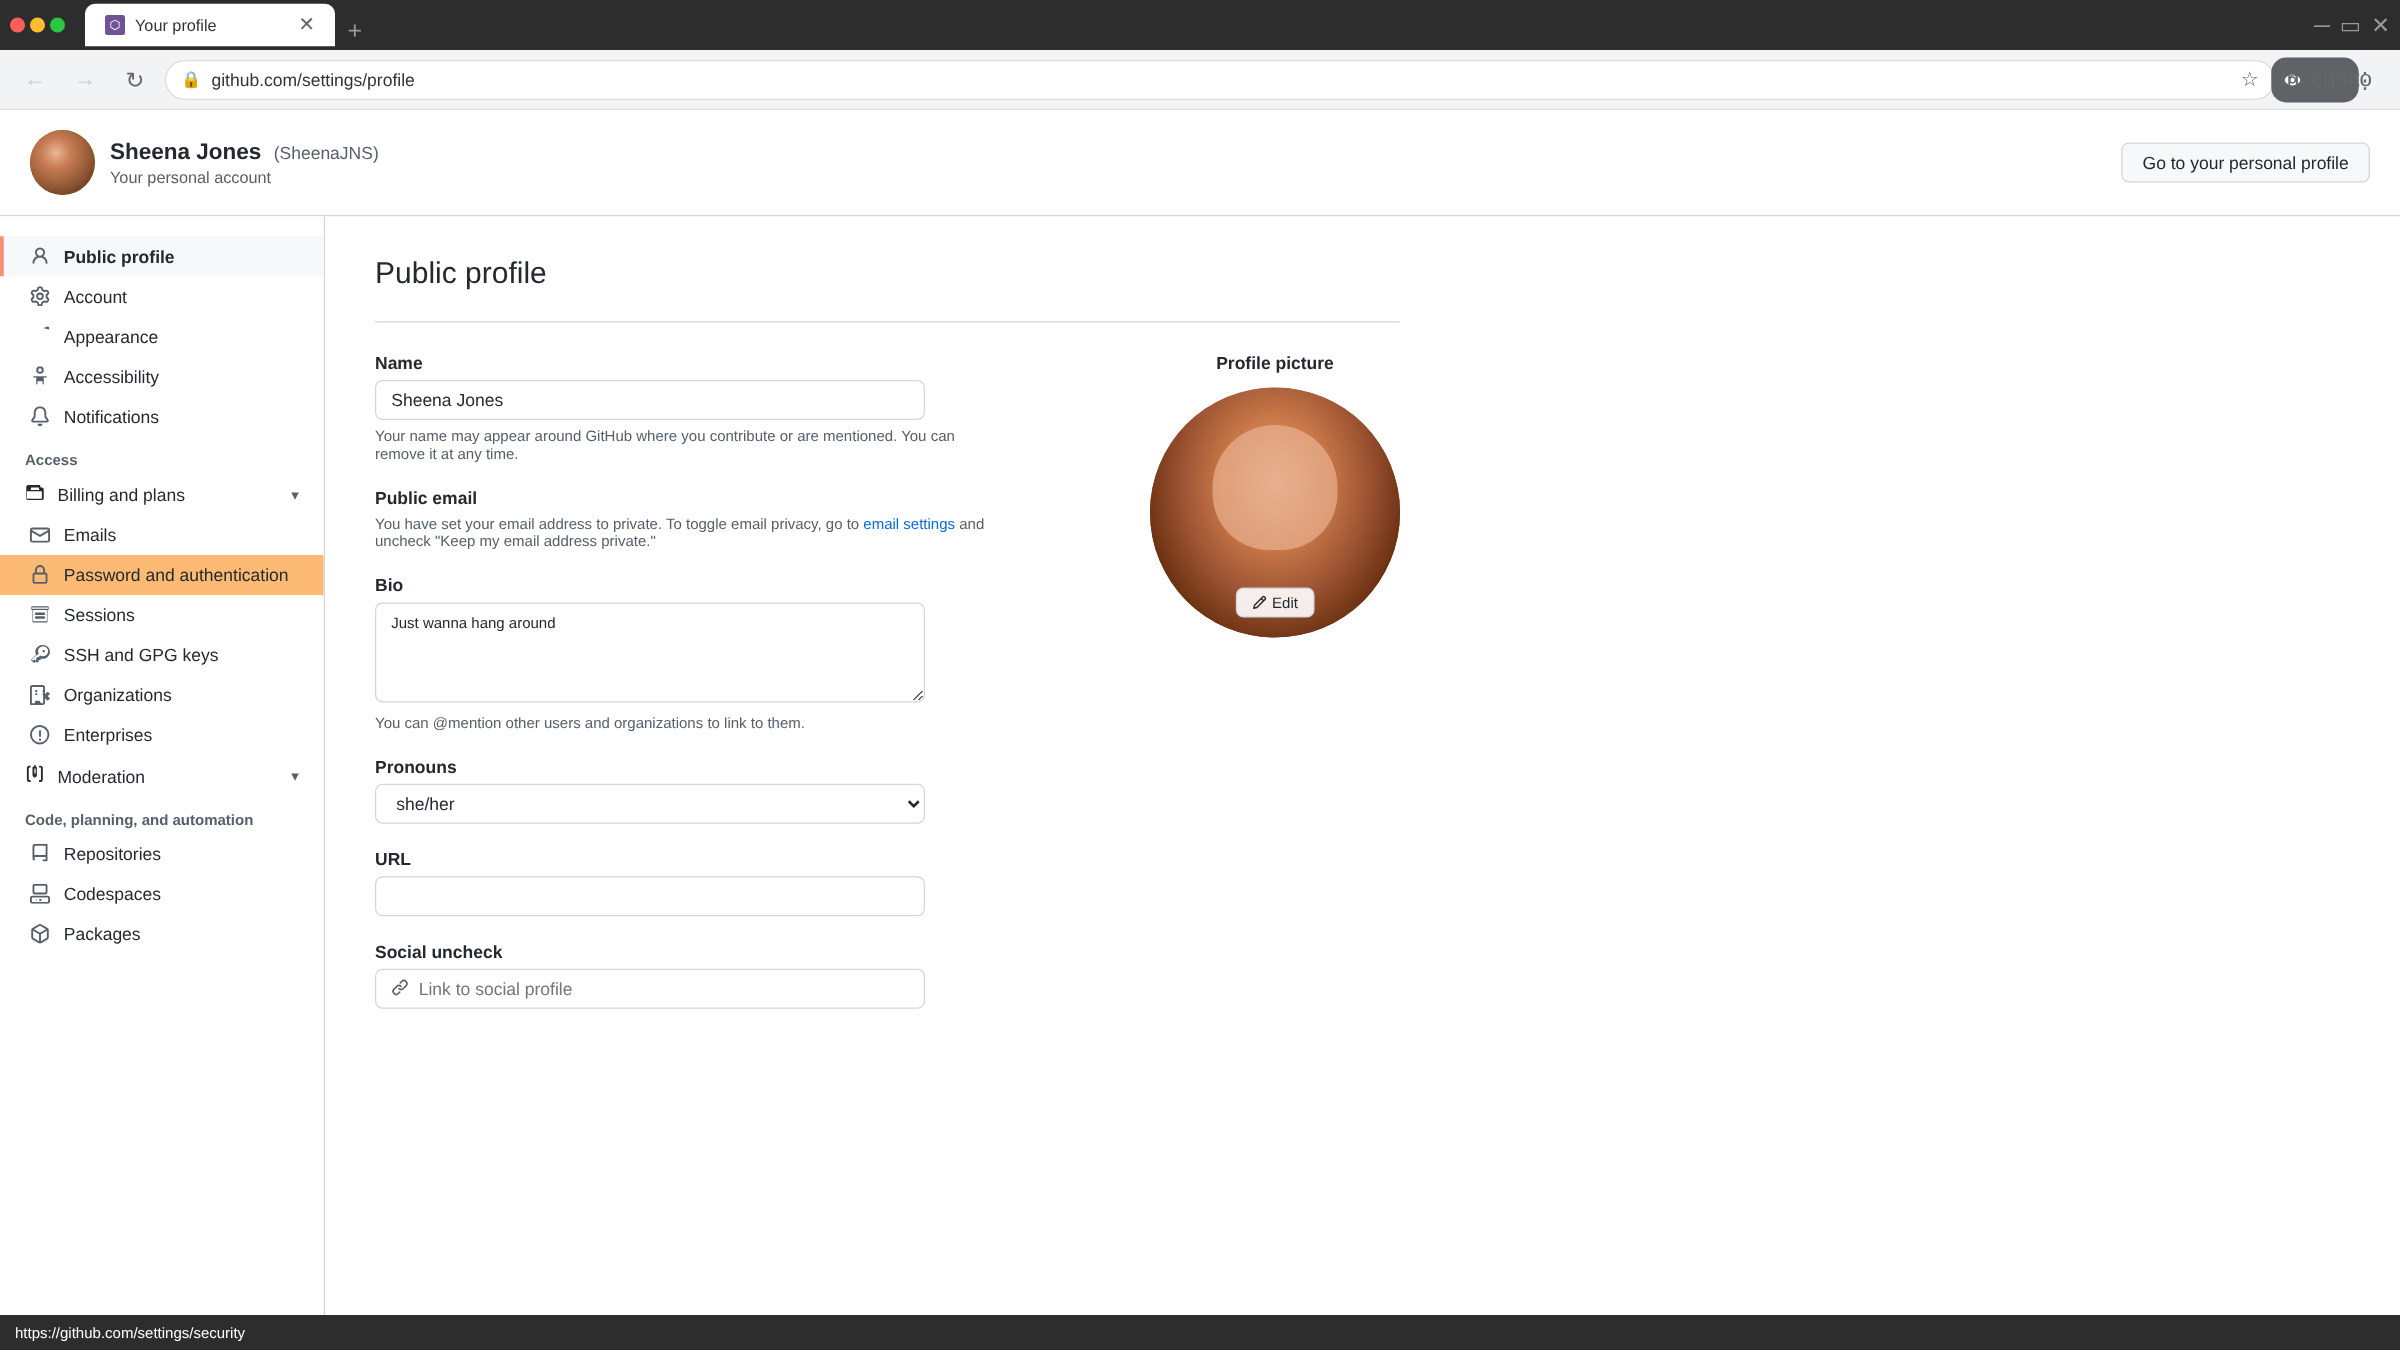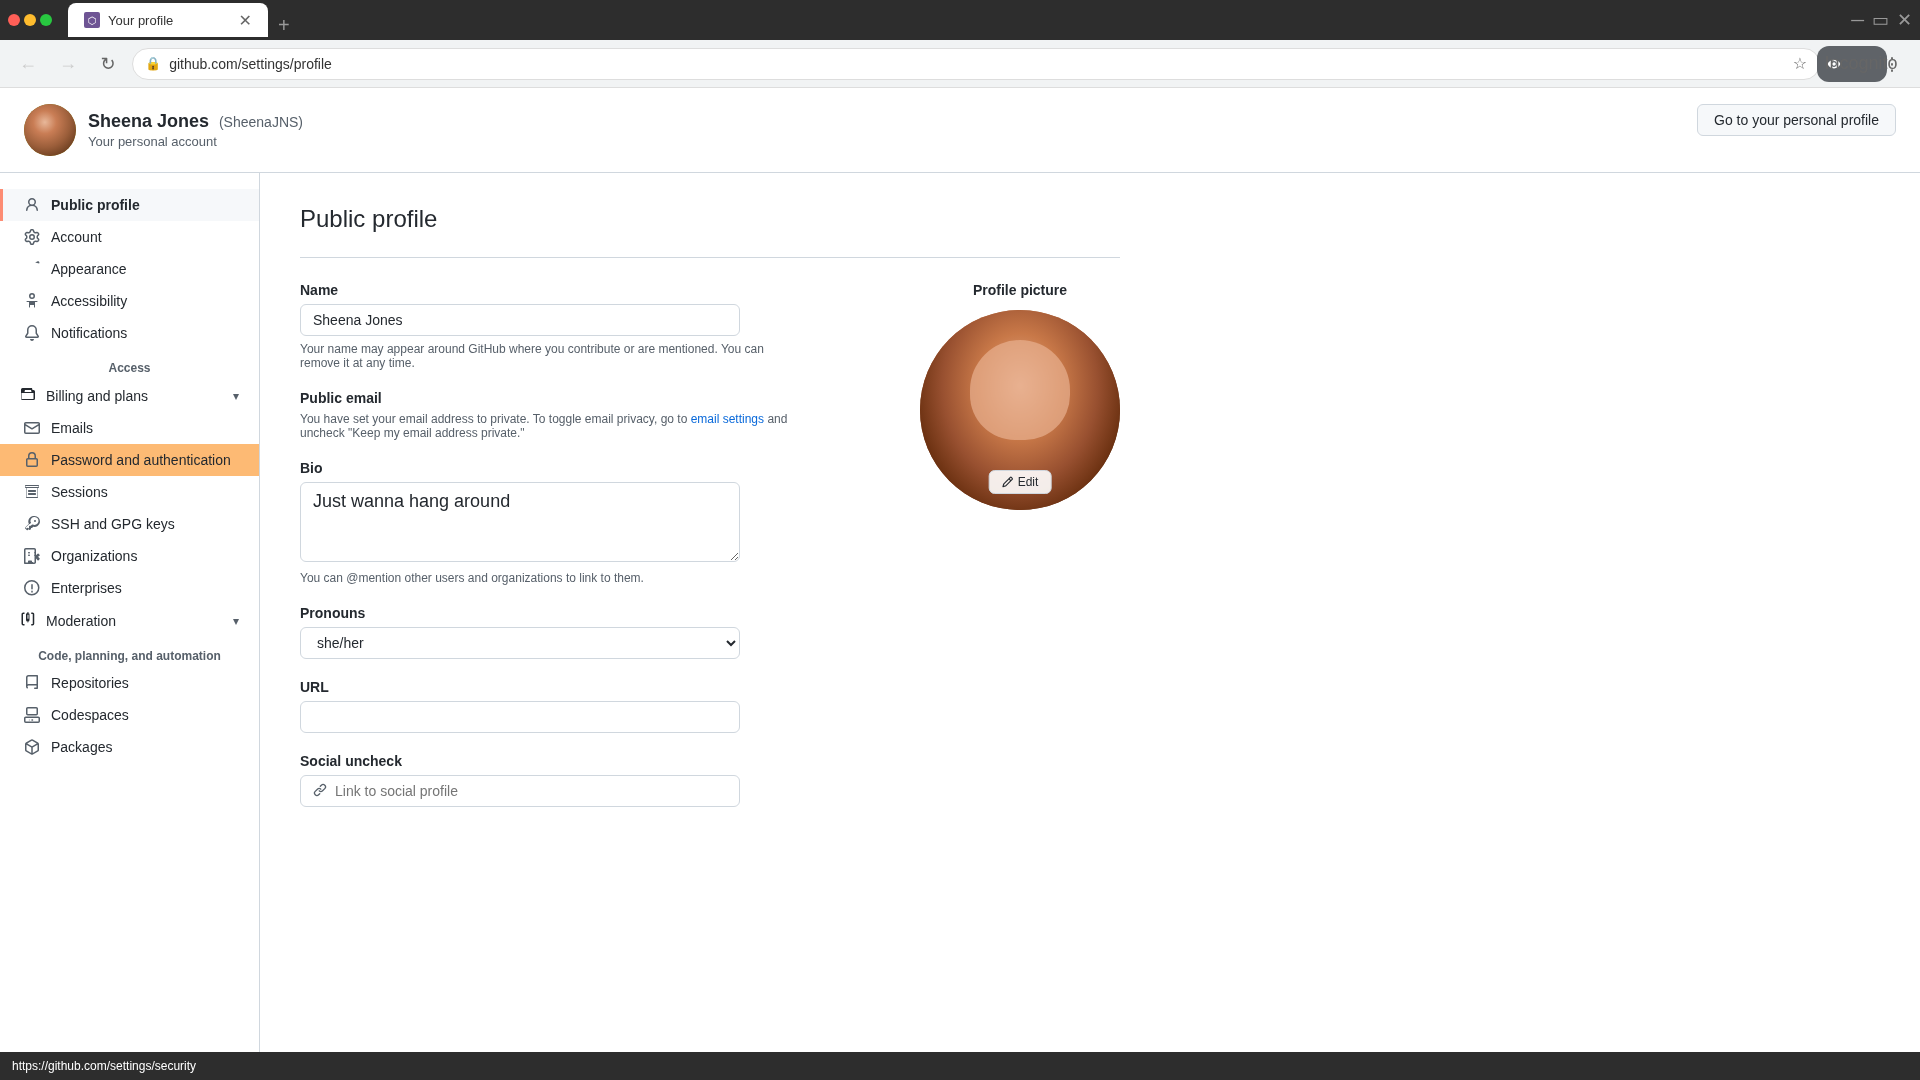--- a/index.html
+++ b/index.html
@@ -18,58 +18,58 @@
     .address-bar { flex: 1; background: #fff; border: 1px solid #ddd; border-radius: 20px; height: 32px; display: flex; align-items: center; padding: 0 12px; font-size: 14px; color: #333; gap: 8px; }
     .address-bar .lock-icon { color: #555; font-size: 13px; }
     .address-text { flex: 1; color: #333; }
     .star-icon { color: #666; font-size: 16px; margin-left: 8px; }
     .browser-menu-icons { display: flex; align-items: center; gap: 8px; margin-left: 8px; }
     .browser-menu-icons span { color: #666; font-size: 18px; cursor: pointer; width: 32px; height: 32px; border-radius: 50%; display: flex; align-items: center; justify-content: center; }
     .incognito-badge { background: #5f6368; color: #fff; border-radius: 12px; padding: 2px 10px; font-size: 12px; display: flex; align-items: center; gap: 4px; }
 
     
     .page-content { background: #fff; flex: 1; overflow: hidden; display: flex; flex-direction: column; }
-    .header-bar { border-bottom: 1px solid #d0d7de; padding: 16px 24px; display: flex; align-items: flex-start; justify-content: space-between; }
+    .header-bar { border-bottom: 1px solid #d0d7de; padding: 16px 24px; display: flex; align-items: center; justify-content: space-between; }
     .user-info { display: flex; align-items: center; gap: 12px; }
     .avatar { width: 52px; height: 52px; border-radius: 50%; background: #8b6914; display: flex; align-items: center; justify-content: center; overflow: hidden; }
     .avatar-img { width: 52px; height: 52px; border-radius: 50%; background: linear-gradient(135deg, #c9956a 0%, #a0522d 50%, #8b6914 100%); }
     .user-name { font-size: 18px; font-weight: 600; color: #24292f; }
     .user-handle { color: #57606a; font-weight: 400; }
     .user-subtitle { font-size: 13px; color: #57606a; margin-top: 2px; }
     .go-to-profile-btn { border: 1px solid #d0d7de; background: #f6f8fa; color: #24292f; padding: 7px 16px; border-radius: 6px; font-size: 14px; cursor: pointer; font-weight: 500; }
 
     
     .main-layout { display: flex; flex: 1; overflow: hidden; }
 
     
     .sidebar { width: 260px; border-right: 1px solid #d0d7de; padding: 16px 0; overflow-y: auto; flex-shrink: 0; background: #fff; }
     .sidebar-nav-item { display: flex; align-items: center; gap: 10px; padding: 7px 20px; font-size: 14px; color: #24292f; cursor: pointer; border-radius: 0; text-decoration: none; border-left: 3px solid transparent; }
     .sidebar-nav-item.active { background: #f6f8fa; border-left: 3px solid #fd8c73; font-weight: 600; color: #24292f; }
     .sidebar-nav-item .nav-icon { width: 18px; height: 18px; display: flex; align-items: center; justify-content: center; color: #57606a; flex-shrink: 0; }
-    .sidebar-section-label { font-size: 12px; font-weight: 600; color: #57606a; padding: 12px 20px 4px; text-transform: none; text-align: center; }
+    .sidebar-section-label { font-size: 12px; font-weight: 600; color: #57606a; padding: 12px 20px 4px; text-transform: none; }
     .sidebar-item-with-chevron { display: flex; align-items: center; justify-content: space-between; padding: 7px 20px; cursor: pointer; }
     .sidebar-item-left { display: flex; align-items: center; gap: 10px; font-size: 14px; color: #24292f; }
     .chevron { color: #57606a; font-size: 12px; }
 
     
     .content-area { flex: 1; padding: 32px 40px; overflow-y: auto; max-width: 900px; }
     .page-title { font-size: 24px; font-weight: 400; color: #24292f; margin-bottom: 24px; }
     .form-divider { border: none; border-top: 1px solid #d0d7de; margin: 24px 0; }
 
     .form-group { margin-bottom: 20px; }
     .form-label { font-size: 14px; font-weight: 600; color: #24292f; margin-bottom: 6px; display: block; }
     .form-input { width: 100%; max-width: 440px; padding: 6px 12px; border: 1px solid #d0d7de; border-radius: 6px; font-size: 14px; color: #24292f; background: #fff; height: 32px; }
     .form-hint { font-size: 12px; color: #57606a; margin-top: 6px; }
     .form-hint a { color: #0969da; text-decoration: none; }
 
     .email-select { width: 100%; max-width: 440px; padding: 6px 12px; border: 1px solid #d0d7de; border-radius: 6px; font-size: 14px; color: #57606a; background: #f6f8fa; height: 32px; cursor: pointer; appearance: none; background-image: none; display: flex; align-items: center; justify-content: space-between; }
     .email-select-wrap { position: relative; max-width: 440px; }
     .email-select-wrap select { width: 100%; padding: 6px 12px; border: 1px solid #d0d7de; border-radius: 6px; font-size: 14px; color: #57606a; background: #f6f8fa; height: 32px; }
 
-    .bio-textarea { width: 100%; max-width: 440px; padding: 8px 12px; border: 1px solid #d0d7de; border-radius: 6px; font-size: 18px; color: #24292f; background: #fff; height: 80px; resize: vertical; font-family: inherit; }
+    .bio-textarea { width: 100%; max-width: 440px; padding: 8px 12px; border: 1px solid #d0d7de; border-radius: 6px; font-size: 12px; color: #24292f; background: #fff; height: 80px; resize: vertical; font-family: inherit; }
 
     .pronouns-select { width: 100%; max-width: 440px; padding: 6px 12px; border: 1px solid #d0d7de; border-radius: 6px; font-size: 14px; color: #24292f; background: #fff; height: 32px; }
 
     
     .profile-picture-section { margin-left: 80px; text-align: center; }
     .profile-picture-title { font-size: 14px; font-weight: 600; color: #24292f; margin-bottom: 12px; }
     .profile-picture-circle { width: 200px; height: 200px; border-radius: 50%; background: linear-gradient(135deg, #d4956a 0%, #c47a45 30%, #8b6040 60%, #5c3d20 100%); overflow: hidden; position: relative; margin: 0 auto; }
     .edit-overlay { position: absolute; bottom: 16px; left: 50%; transform: translateX(-50%); background: rgba(255,255,255,0.9); border: 1px solid #d0d7de; border-radius: 6px; padding: 4px 12px; font-size: 12px; cursor: pointer; display: flex; align-items: center; gap: 4px; color: #24292f; font-weight: 500; }
 
     .content-grid { display: flex; gap: 40px; }

